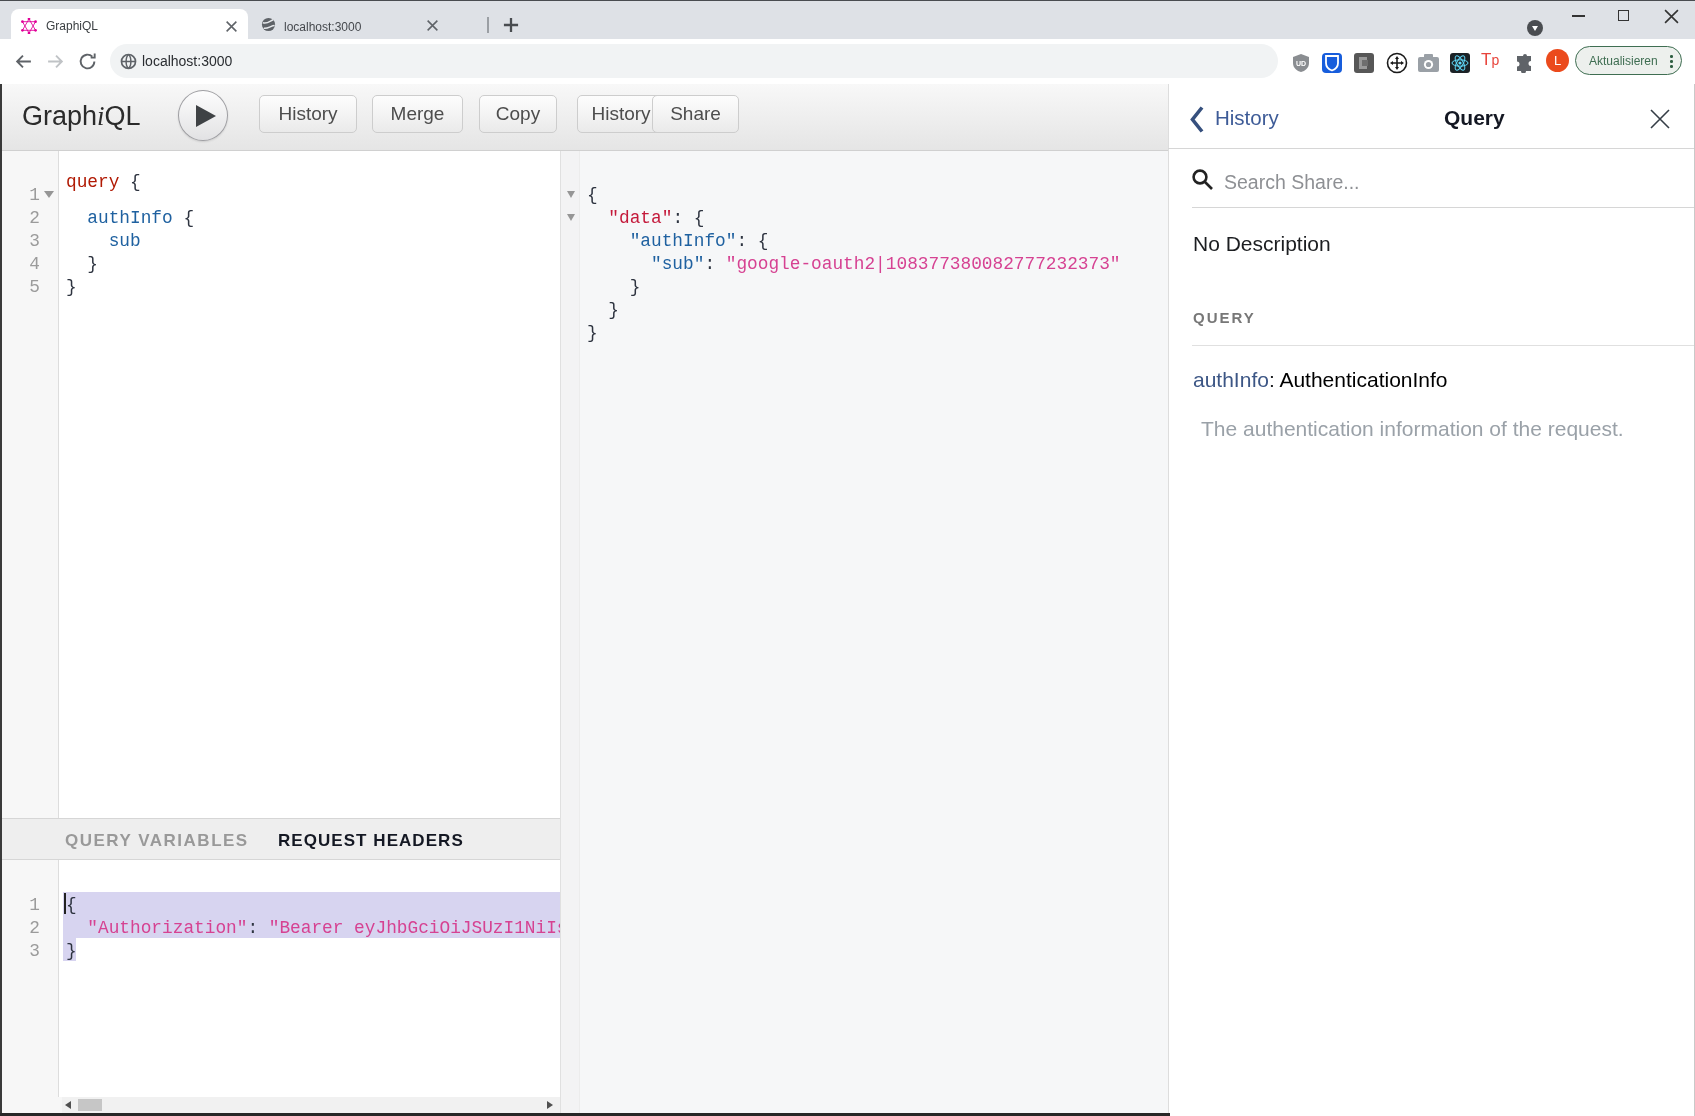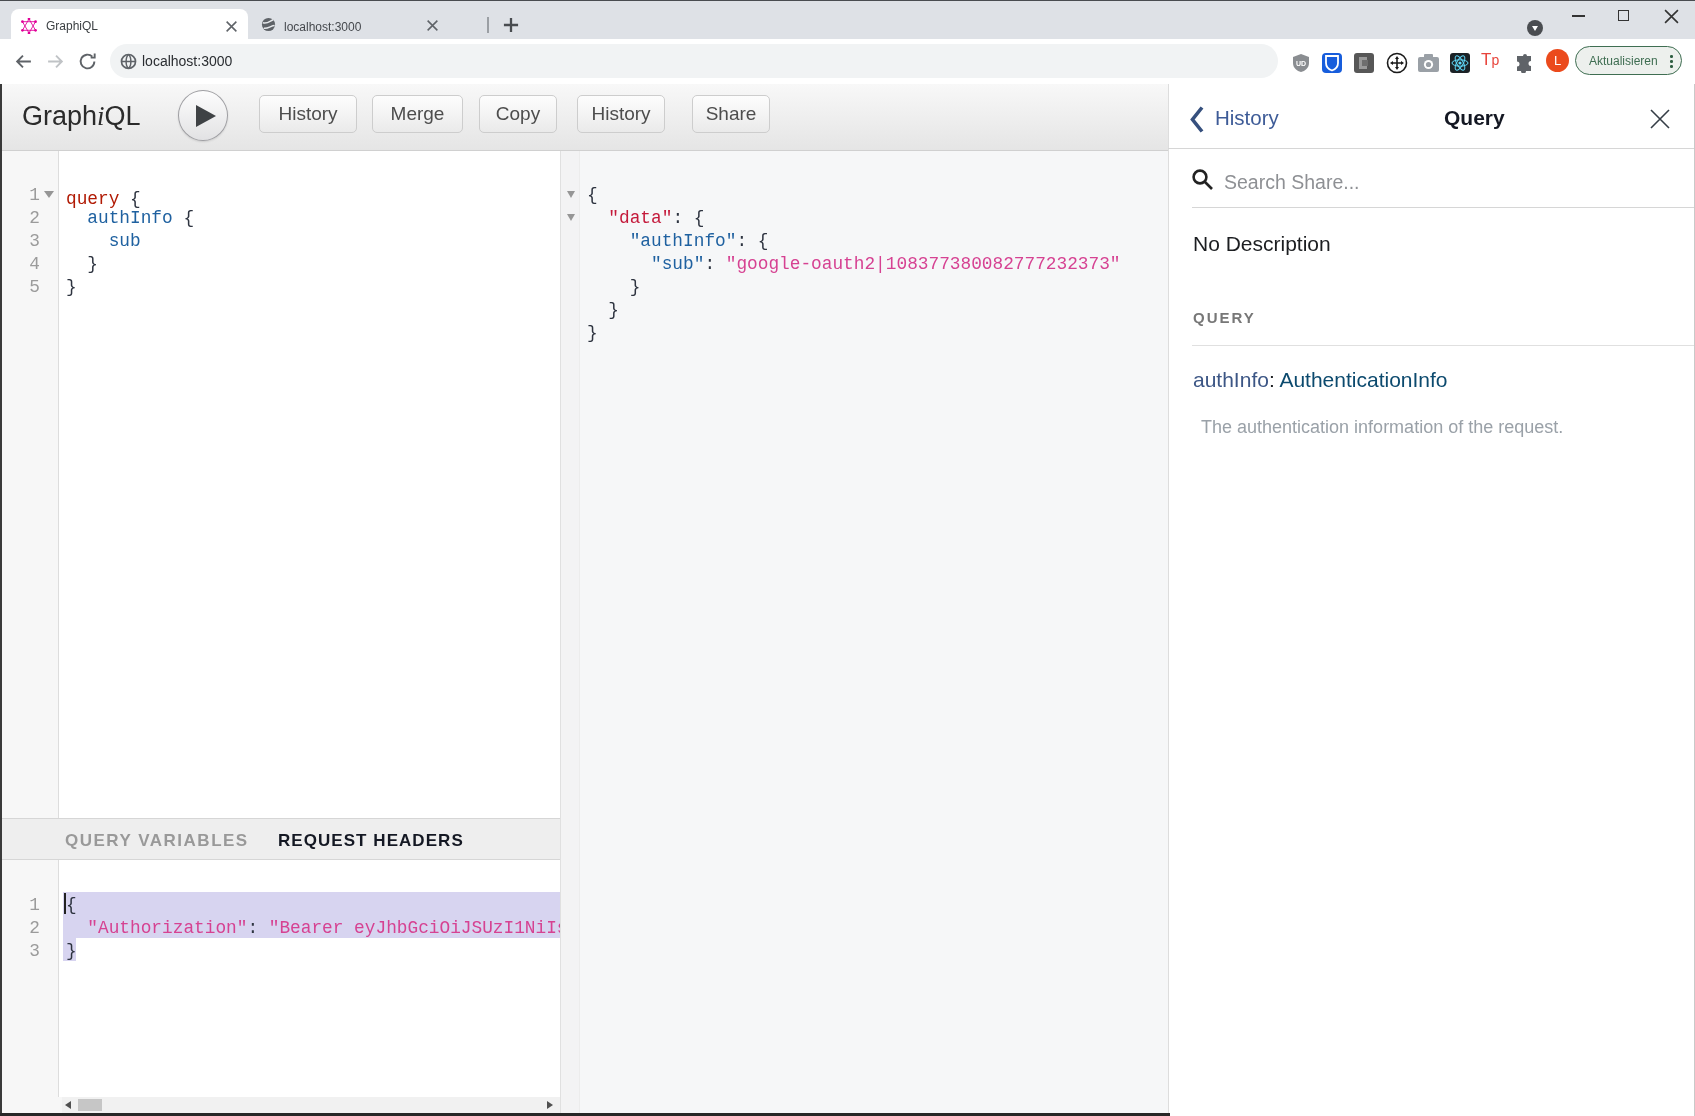--- a/index.html
+++ b/index.html
@@ -145,31 +145,31 @@
 </div>
 
 <div class="abs" id="gqltoolbar"></div>
 <div class="abs" style="left:22px;top:101px;font-size:27px;color:#2b2b2b">Graph<span style="font-style:italic;font-family:'Liberation Serif',serif">i</span>QL</div>
 <div class="abs" style="left:178px;top:90px;width:50px;height:51px;border-radius:50%;background:linear-gradient(#fdfdfd,#e2e2e4);border:1.5px solid #9e9ea2;box-shadow:0 1px 2px rgba(0,0,0,0.12)"></div>
 <div class="abs" style="left:196px;top:105px;width:0;height:0;border-top:11px solid transparent;border-bottom:11px solid transparent;border-left:20px solid #3f4245"></div>
 <div class="tbtn" style="left:259px;width:98px">History</div>
 <div class="tbtn" style="left:372px;width:91px">Merge</div>
 <div class="tbtn" style="left:479px;width:78px">Copy</div>
 <div class="tbtn" style="left:577px;width:88px">History</div>
-<div class="tbtn" style="left:692px;width:78px">Share</div>
+<div class="tbtn" style="left:652px;width:87px">Share</div>
 
 <div class="abs" style="left:0;top:151px;width:560px;height:667px;background:#fff"></div>
 <div class="abs" style="left:0;top:151px;width:59px;height:667px;background:#f7f7f7;border-right:1px solid #ddd"></div>
 <div class="gutnum" style="left:2px;top:184px">1</div>
 <div class="gutnum" style="left:2px;top:207px">2</div>
 <div class="gutnum" style="left:2px;top:230px">3</div>
 <div class="gutnum" style="left:2px;top:253px">4</div>
 <div class="gutnum" style="left:2px;top:276px">5</div>
 <div class="foldarrow" style="left:44px;top:191px"></div>
-<div class="abs mono cline" style="top:188px"><span class="kw">query</span><span class="pun"> {</span></div>
+<div class="abs mono cline" style="top:171px"><span class="kw">query</span><span class="pun"> {</span></div>
 <div class="abs mono cline" style="top:207px"><span class="fld">  authInfo</span><span class="pun"> {</span></div>
 <div class="abs mono cline" style="top:230px"><span class="fld">    sub</span></div>
 <div class="abs mono cline" style="top:253px"><span class="pun">  }</span></div>
 <div class="abs mono cline" style="top:276px"><span class="pun">}</span></div>
 
 <div class="abs" style="left:0;top:818px;width:560px;height:42px;background:#eeeeee;border-top:1px solid #d6d6d6;border-bottom:1px solid #d6d6d6"></div>
 <div class="abs" style="left:65px;top:831px;font-size:17px;font-weight:bold;letter-spacing:1.5px;color:#999">QUERY VARIABLES</div>
 <div class="abs" style="left:278px;top:831px;font-size:17px;font-weight:bold;letter-spacing:1.05px;color:#141823">REQUEST HEADERS</div>
 
 <div class="abs" style="left:0;top:860px;width:560px;height:237px;background:#fff"></div>
@@ -214,18 +214,18 @@
 </svg>
 <svg class="abs" style="left:1191px;top:168px" width="23" height="23" viewBox="0 0 23 23">
   <circle cx="9" cy="9" r="6.4" fill="none" stroke="#222" stroke-width="2.6"></circle>
   <path d="M14 14 L21 21" stroke="#222" stroke-width="2.6"></path>
 </svg>
 <div class="abs" style="left:1224px;top:171px;font-size:19.5px;color:#8e9094">Search Share...</div>
 <div class="abs" style="left:1192px;top:207px;width:503px;height:1px;background:#d6d6d6"></div>
 <div class="abs" style="left:1193px;top:232px;font-size:21px;color:#1c1e21">No Description</div>
 <div class="abs" style="left:1193px;top:309px;font-size:15px;font-weight:bold;letter-spacing:2px;color:#777">QUERY</div>
 <div class="abs" style="left:1192px;top:345px;width:503px;height:1px;background:#e0e0e0"></div>
-<div class="abs" style="left:1193px;top:368px;font-size:21px"><span style="color:#3c5685">authInfo</span><span style="color:#1c1e21">: </span><span style="color:#0c4a6e">AuthenticationInfo</span></div>
-<div class="abs" style="left:1201px;top:417px;font-size:18px;color:#9aa1a8">The authentication information of the request.</div>
+<div class="abs" style="left:1193px;top:368px;font-size:21px"><span style="color:#3c5685">authInfo</span><span style="color:#1c1e21">: </span><span style="color:#000000">AuthenticationInfo</span></div>
+<div class="abs" style="left:1201px;top:417px;font-size:21px;color:#9aa1a8">The authentication information of the request.</div>
 
 <div class="abs" style="left:0;top:84px;width:2px;height:1032px;background:#3a3a3a;z-index:50"></div>
 <div class="abs" style="left:0;top:1113px;width:1170px;height:3px;background:#272727;z-index:50"></div>
 <div class="abs" style="left:1694px;top:84px;width:1px;height:1032px;background:#c9c9c9;z-index:50"></div>
 
 </body></html>

